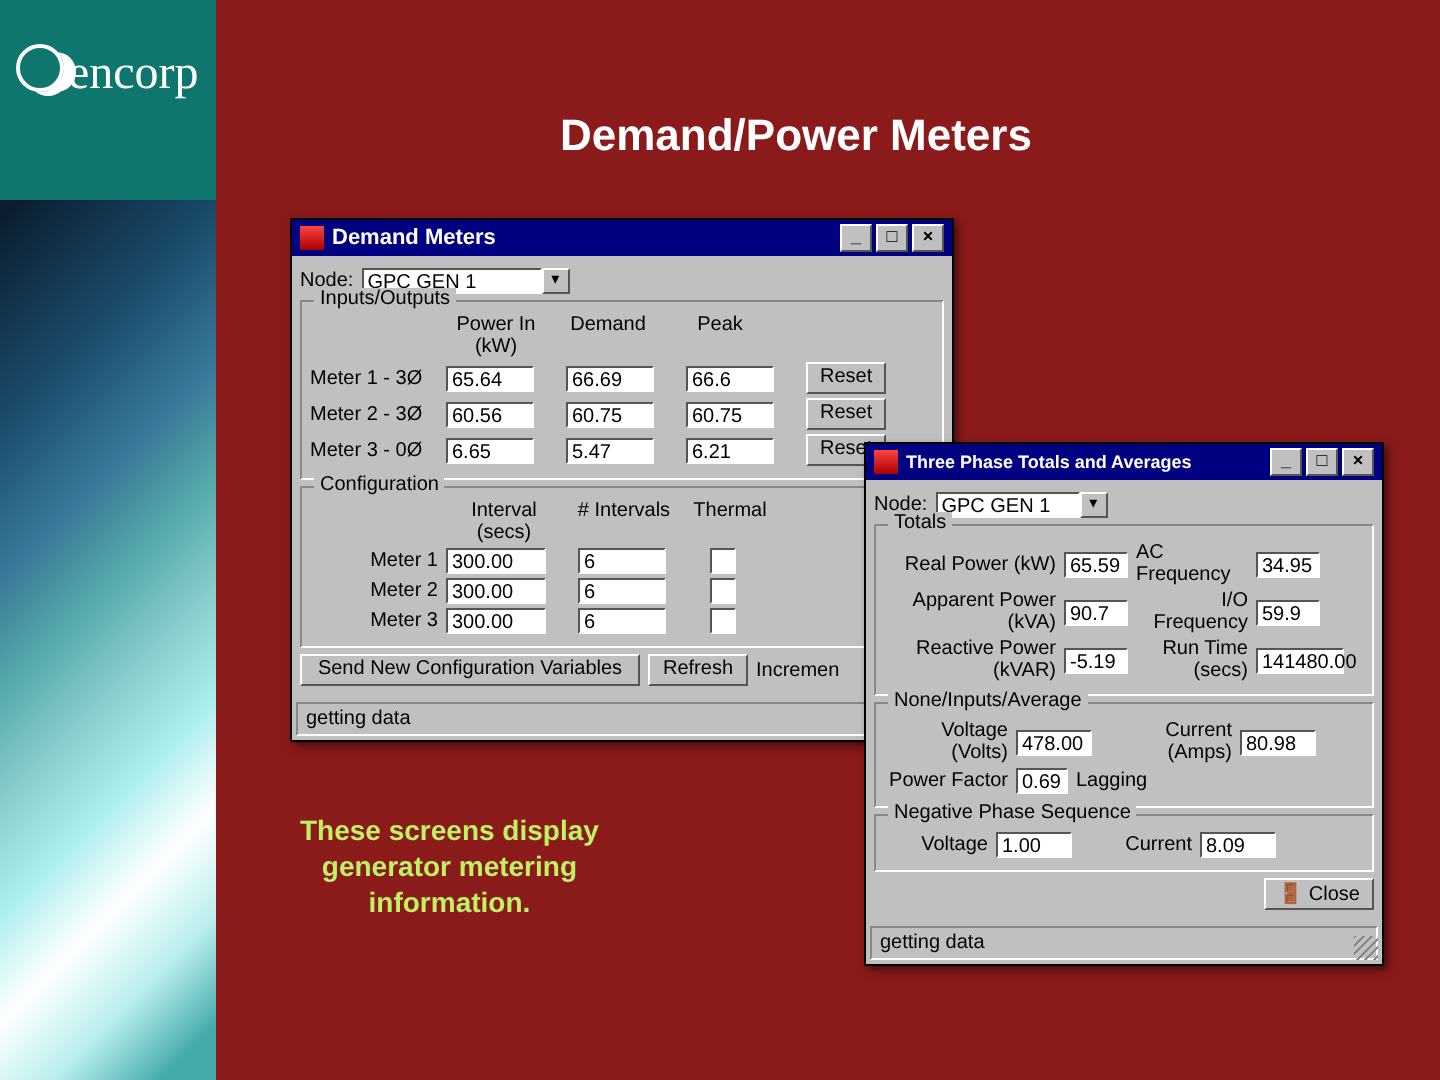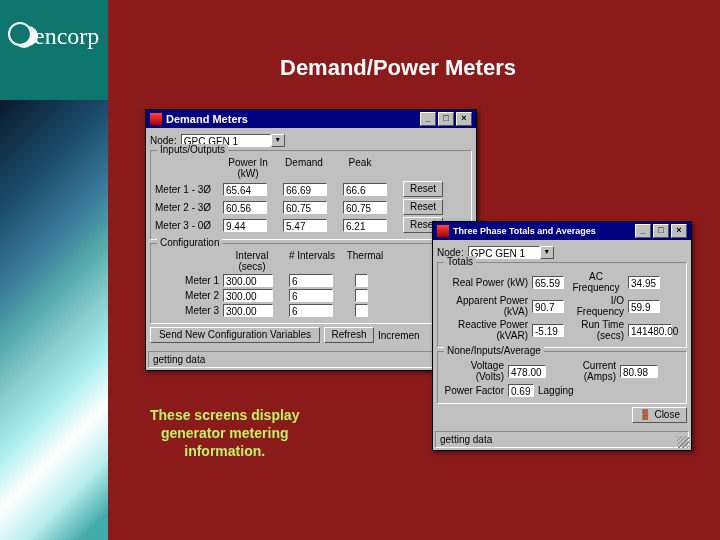--- a/index.html
+++ b/index.html
@@ -84,21 +84,21 @@
             <span class="field" style="width:44px">60.56</span>
             <span style="width:8px"></span>
             <span class="field" style="width:44px">60.75</span>
             <span style="width:8px"></span>
             <span class="field" style="width:44px">60.75</span>
             <span style="width:8px"></span>
             <span class="btn" style="width:40px">Reset</span>
           </div>
           <div class="row">
             <span class="lbl" style="width:64px">Meter 3 - 0Ø</span>
-            <span class="field" style="width:44px">9.44</span>
+            <span class="field" style="width:44px">6.65</span>
             <span style="width:8px"></span>
             <span class="field" style="width:44px">5.47</span>
             <span style="width:8px"></span>
             <span class="field" style="width:44px">6.21</span>
             <span style="width:8px"></span>
             <span class="btn" style="width:40px">Reset</span>
           </div>
         </div>
     </div>
     <div class="grp">
@@ -163,21 +163,21 @@
       <span class="combo">
         <span class="field" style="width:72px">GPC GEN 1</span>
           <span class="arr">▾</span>
       </span>
     </div>
     <div class="grp">
       <span class="gt">Totals</span>
       <div class="row">
           <span class="lbl" style="width:86px;text-align:right">Real Power (kW)</span>
           <span class="field" style="width:32px">65.59</span>
-          <span class="lbl" style="width:56px;text-align:center">AC Frequency</span>
+          <span class="lbl" style="width:56px;text-align:left">AC Frequency</span>
           <span class="field" style="width:32px">34.95</span>
         </div>
       <div class="row">
           <span class="lbl" style="width:86px;text-align:right">Apparent Power (kVA)</span>
           <span class="field" style="width:32px">90.7</span>
           <span class="lbl" style="width:56px;text-align:right">I/O Frequency</span>
           <span class="field" style="width:32px">59.9</span>
         </div>
       <div class="row">
           <span class="lbl" style="width:86px;text-align:right">Reactive Power (kVAR)</span>
@@ -193,20 +193,29 @@
           <span class="field" style="width:38px">478.00</span>
           <span class="lbl" style="width:66px;text-align:right">Current (Amps)</span>
           <span class="field" style="width:38px">80.98</span>
         </div>
       <div class="row">
           <span class="lbl" style="width:62px;text-align:right">Power Factor</span>
           <span class="field" style="width:26px">0.69</span>
           <span class="lbl">Lagging</span>
         </div>
     </div>
+    <div class="grp">
+      <span class="gt">Negative Phase Sequence</span>
+      <div class="row">
+          <span class="lbl" style="width:52px;text-align:right">Voltage</span>
+          <span class="field" style="width:38px">1.00</span>
+          <span class="lbl" style="width:56px;text-align:right">Current</span>
+          <span class="field" style="width:38px">8.09</span>
+        </div>
+    </div>
     <div class="row" style="justify-content:flex-end">
         <span class="btn"><span>🚪</span> <span>Close</span></span>
       </div>
   </div>
   <div class="status">
       <span>getting data</span>
     </div>
   <div class="resize"></div>
 </div>
 

